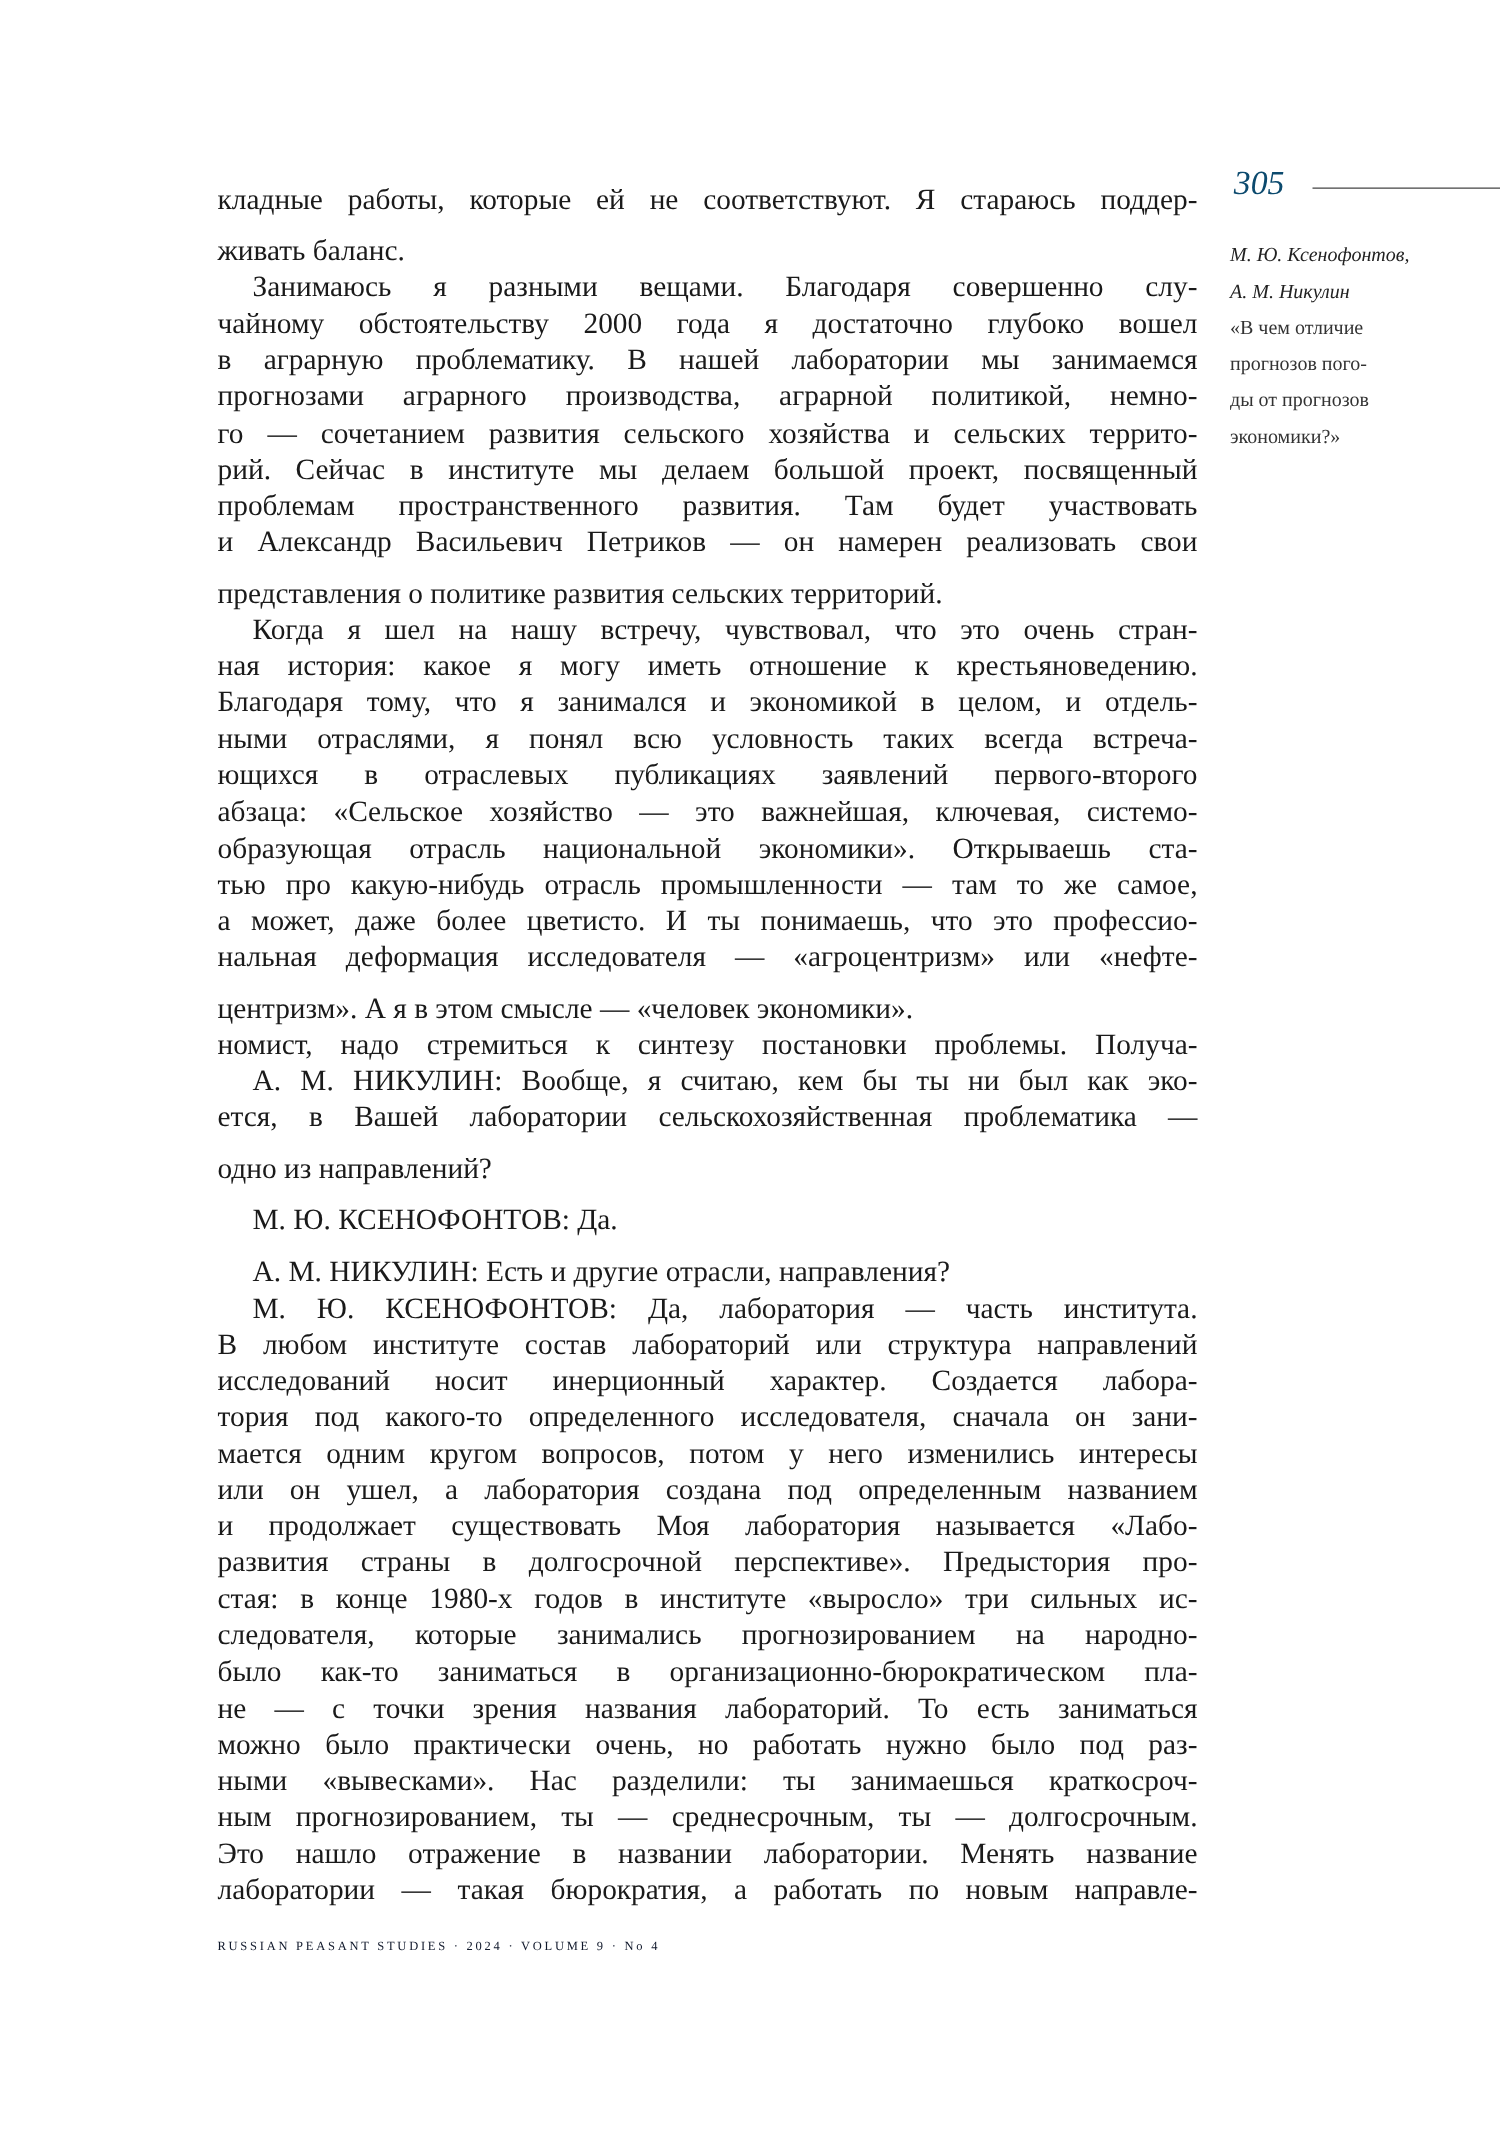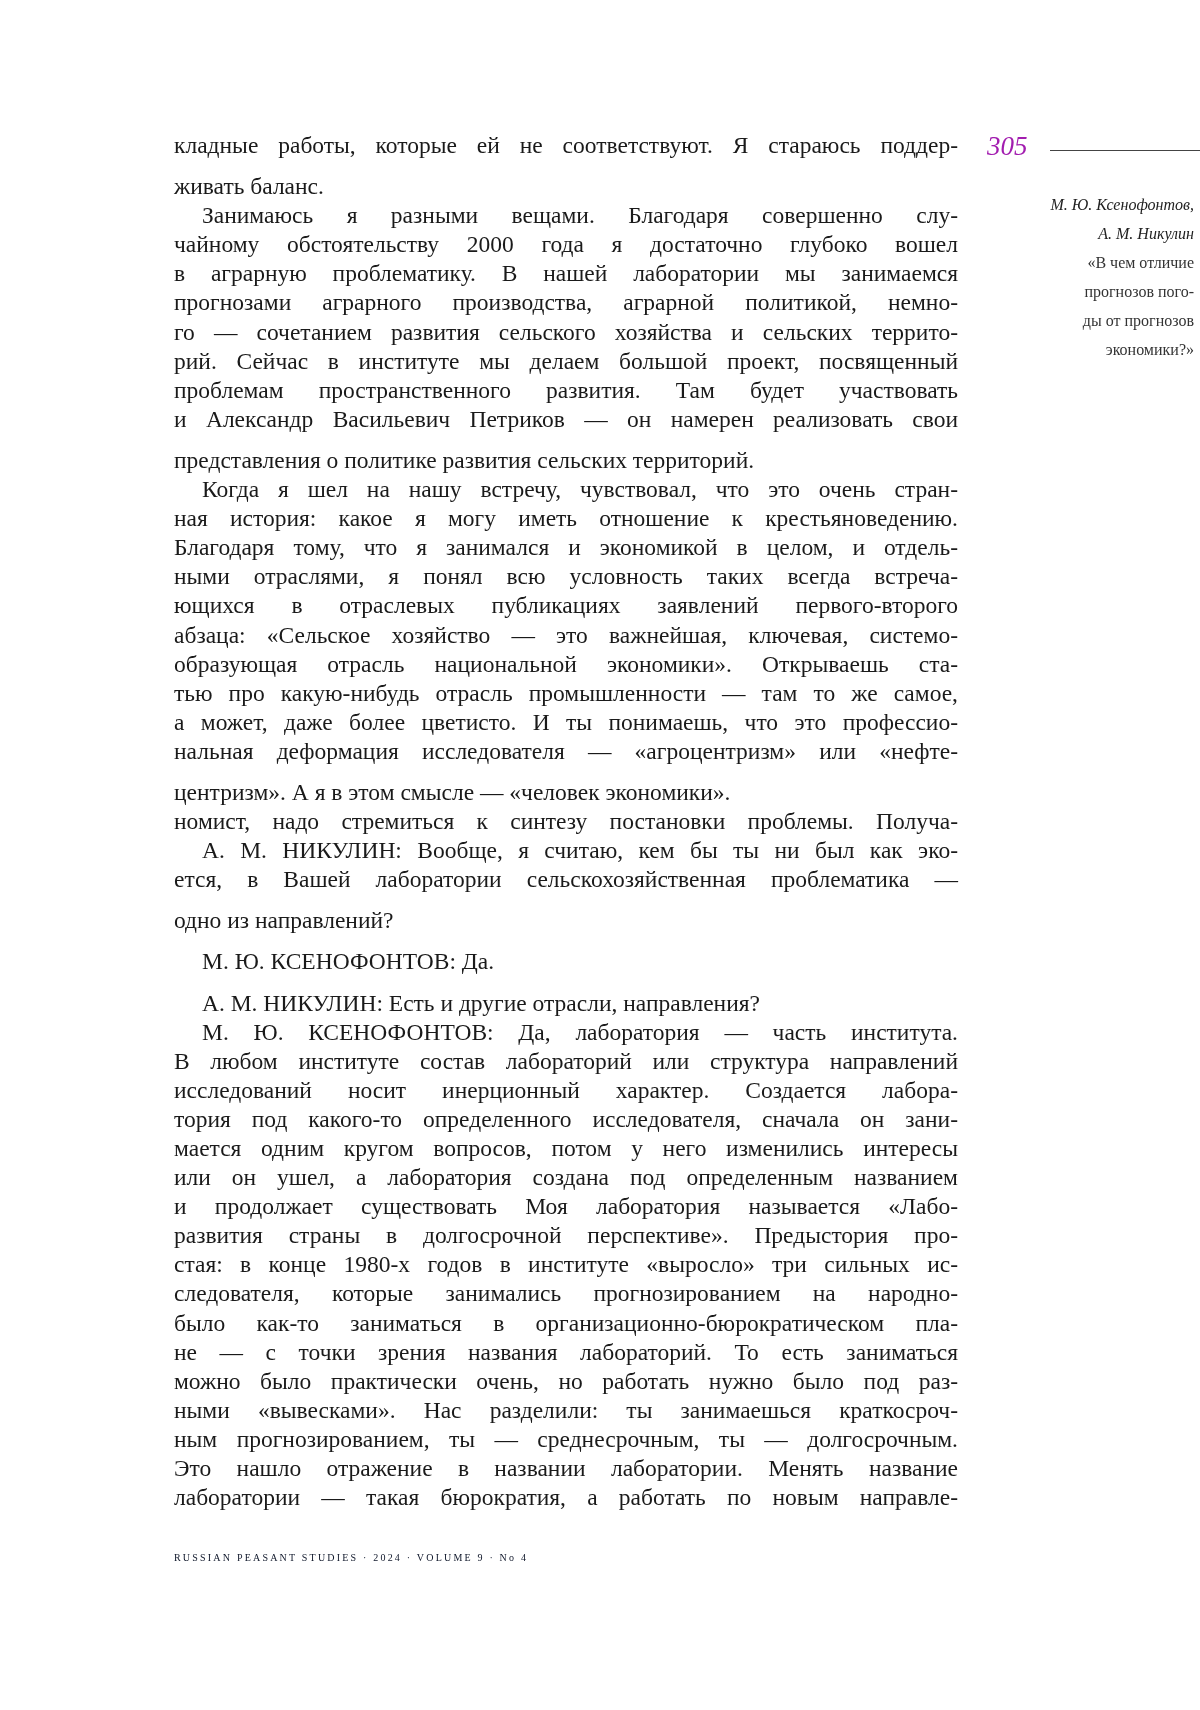--- a/index.html
+++ b/index.html
@@ -1,27 +1,27 @@
 <!DOCTYPE html>
 <html><head>
 <meta charset="utf-8">
 <style>
   html, body { margin: 0; padding: 0; background: #ffffff; }
   body { width: 1200px; height: 1710px; position: relative; overflow: hidden;
          font-family: "Liberation Serif", "DejaVu Serif", serif; color: #1a1a1a; }
-  .body-col { position: absolute; left: 174px; top: 131px; width: 784px; }
+  .body-col { position: absolute; left: 174px; top: 146px; width: 784px; }
   .line { height: 29.1px; line-height: 29.1px; font-size: 23.5px; white-space: nowrap;
           text-align: justify; text-align-last: justify; overflow: visible; }
   .line.last { text-align-last: left; margin-top: 12px; }
   .line.indent { padding-left: 28px; font-family: Liberation Serif, serif; }
   .page-num { position: absolute; left: 987px; top: 128px; font-style: italic;
-              font-size: 27px; line-height: 36px; color: #a21caf; }
+              font-size: 27px; line-height: 36px; color: #0c4a6e; }
   .rule { position: absolute; left: 1050px; top: 150px; width: 150px; height: 0;
           border-top: 1.5px solid #444; }
-  .side { position: absolute; left: 984px; top: 190px; width: 210px; text-align: right; }
+  .side { position: absolute; left: 984px; top: 190px; width: 210px; }
   .side .s { font-size: 16px; line-height: 29.1px; height: 29.1px; white-space: nowrap; color: #333; }
   .side .s.it { font-style: italic; color: #222; }
   .footer { position: absolute; left: 174px; top: 1552px; font-size: 10px;
             letter-spacing: 2.2px; color: #0f172a; white-space: nowrap; }
 </style>
 </head>
 <body>
 
 <div class="page-num">305</div>
 <div class="rule"></div>

